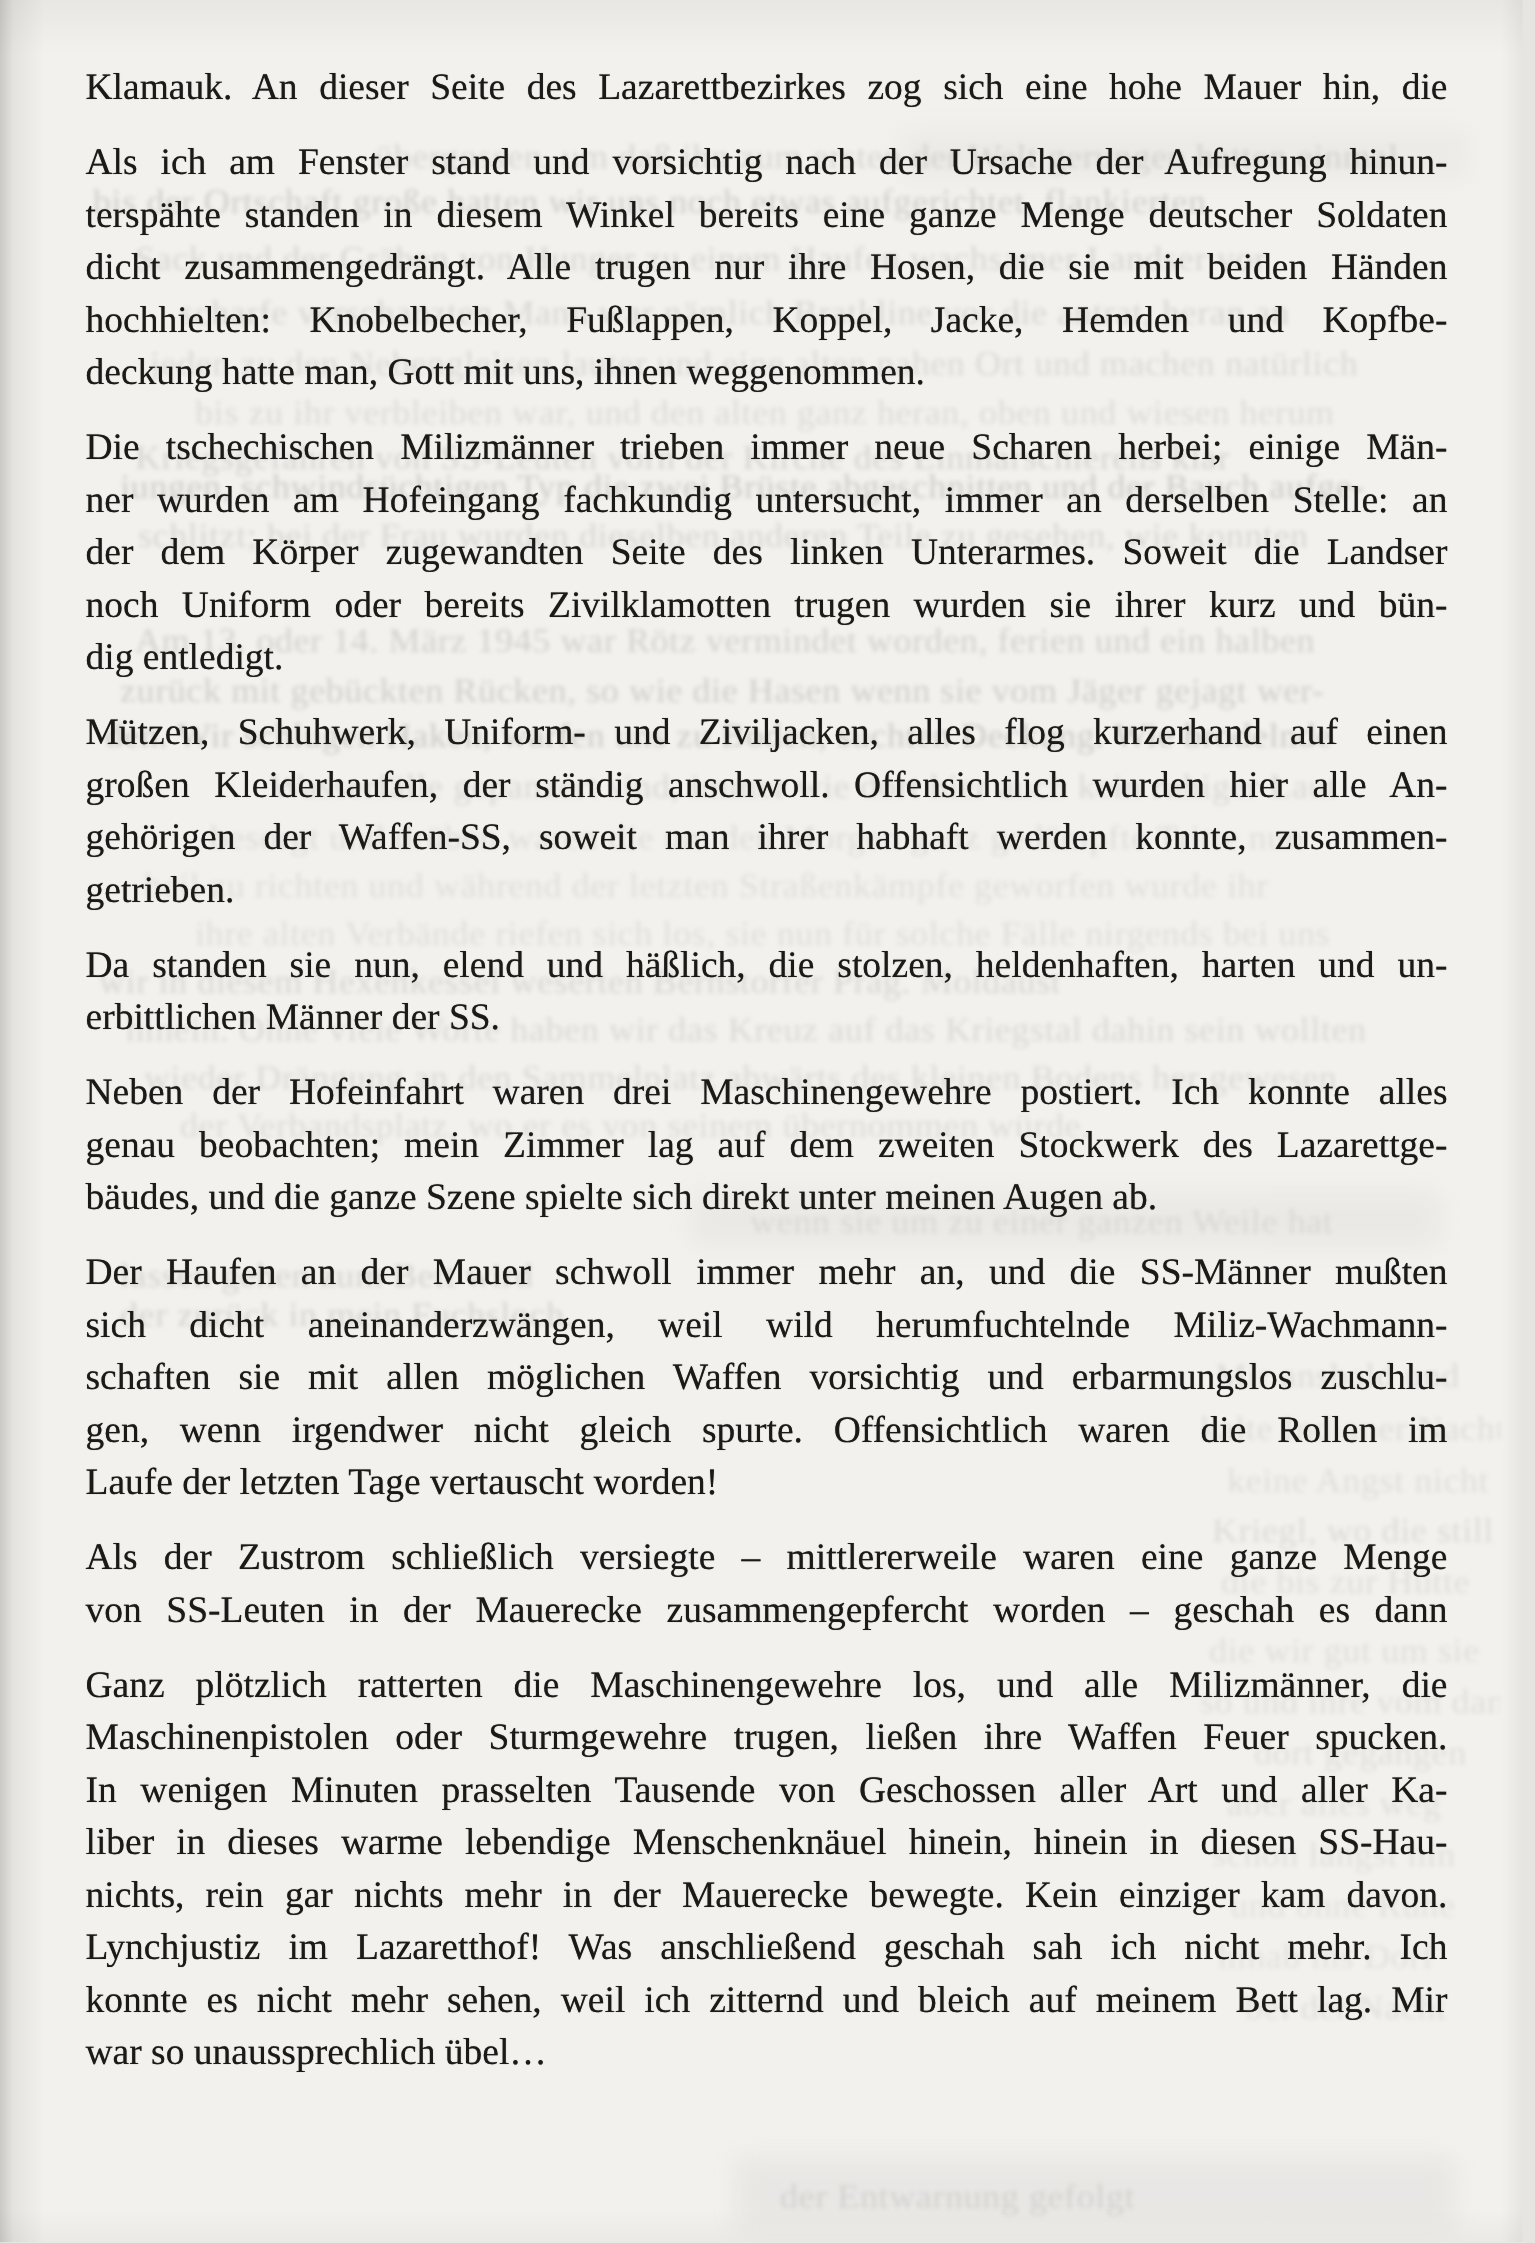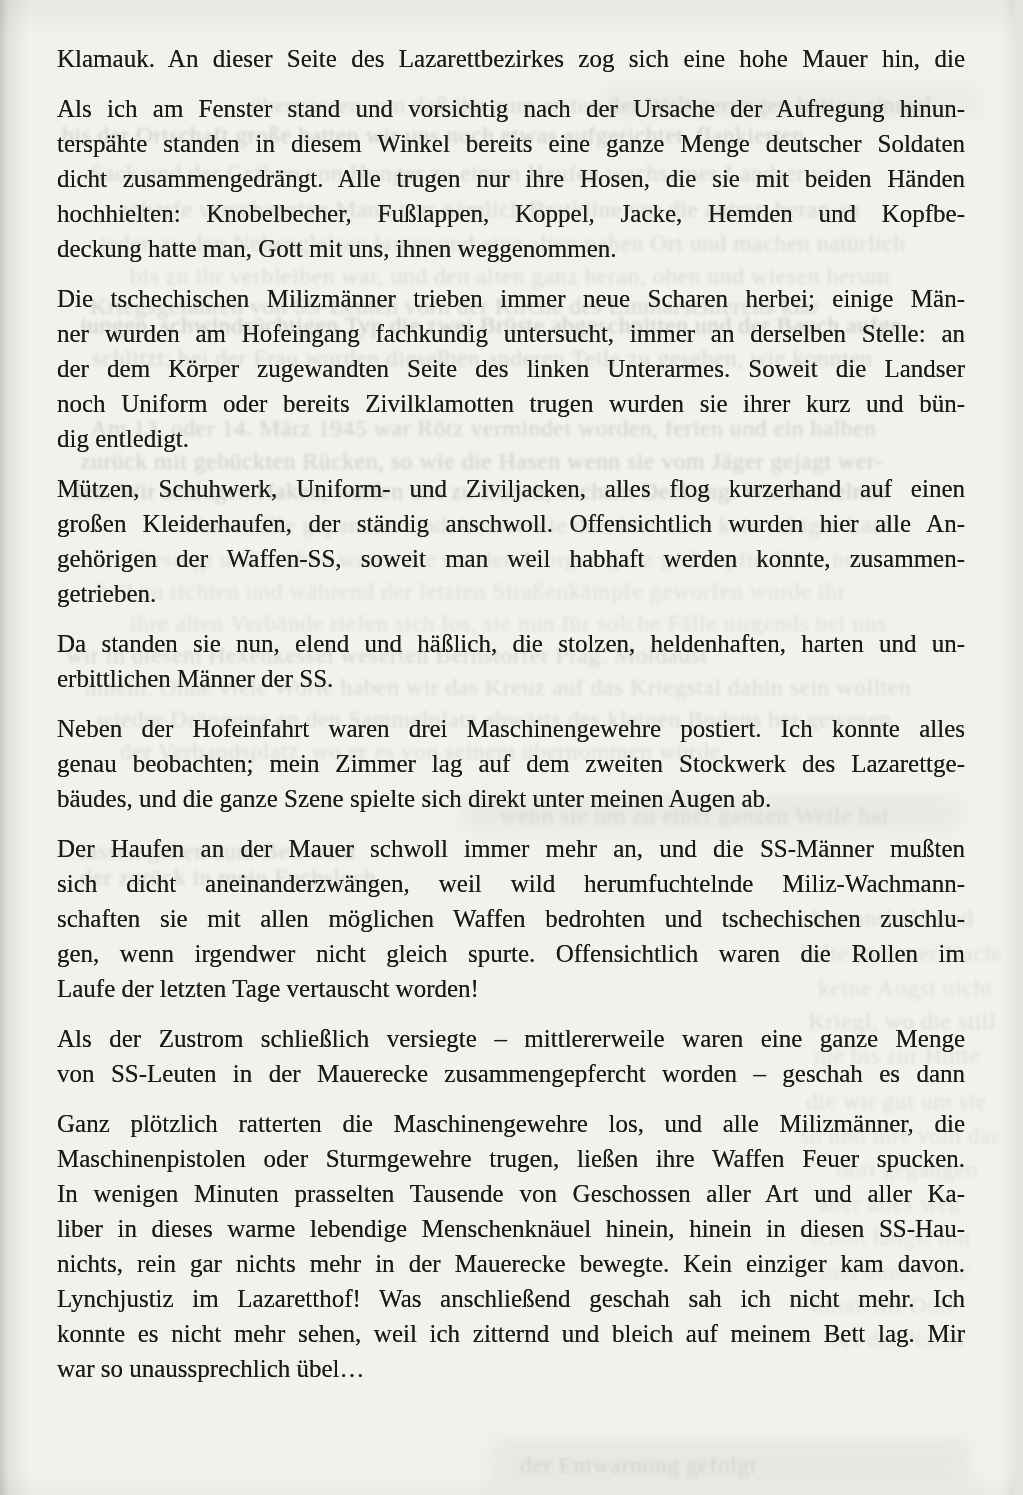--- a/index.html
+++ b/index.html
@@ -121,36 +121,36 @@
       <div class="para">
         <div class="line">Die tschechischen Milizmänner trieben immer neue Scharen herbei; einige Män-</div>
         <div class="line">ner wurden am Hofeingang fachkundig untersucht, immer an derselben Stelle: an</div>
         <div class="line">der dem Körper zugewandten Seite des linken Unterarmes. Soweit die Landser</div>
         <div class="line">noch Uniform oder bereits Zivilklamotten trugen wurden sie ihrer kurz und bün-</div>
         <div class="line last">dig entledigt.</div>
       </div>
       <div class="para">
         <div class="line">Mützen, Schuhwerk, Uniform- und Ziviljacken, alles flog kurzerhand auf einen</div>
         <div class="line">großen Kleiderhaufen, der ständig anschwoll. Offensichtlich wurden hier alle An-</div>
-        <div class="line">gehörigen der Waffen-SS, soweit man weil habhaft werden konnte, zusammen-</div>
+        <div class="line">gehörigen der Waffen-SS, soweit man ihrer habhaft werden konnte, zusammen-</div>
         <div class="line last">getrieben.</div>
       </div>
       <div class="para">
         <div class="line">Da standen sie nun, elend und häßlich, die stolzen, heldenhaften, harten und un-</div>
         <div class="line last">erbittlichen Männer der SS.</div>
       </div>
       <div class="para">
         <div class="line">Neben der Hofeinfahrt waren drei Maschinengewehre postiert. Ich konnte alles</div>
         <div class="line">genau beobachten; mein Zimmer lag auf dem zweiten Stockwerk des Lazarettge-</div>
         <div class="line last">bäudes, und die ganze Szene spielte sich direkt unter meinen Augen ab.</div>
       </div>
       <div class="para">
         <div class="line">Der Haufen an der Mauer schwoll immer mehr an, und die SS-Männer mußten</div>
         <div class="line">sich dicht aneinanderzwängen, weil wild herumfuchtelnde Miliz-Wachmann-</div>
-        <div class="line">schaften sie mit allen möglichen Waffen bedrohten und tschechischen zuschlu-</div>
+        <div class="line">schaften sie mit allen möglichen Waffen vorsichtig und erbarmungslos zuschlu-</div>
         <div class="line">gen, wenn irgendwer nicht gleich spurte. Offensichtlich waren die Rollen im</div>
         <div class="line last">Laufe der letzten Tage vertauscht worden!</div>
       </div>
       <div class="para">
         <div class="line">Als der Zustrom schließlich versiegte – mittlererweile waren eine ganze Menge</div>
         <div class="line">von SS-Leuten in der Mauerecke zusammengepfercht worden – geschah es dann</div>
       </div>
       <div class="para">
         <div class="line">Ganz plötzlich ratterten die Maschinengewehre los, und alle Milizmänner, die</div>
         <div class="line">Maschinenpistolen oder Sturmgewehre trugen, ließen ihre Waffen Feuer spucken.</div>

